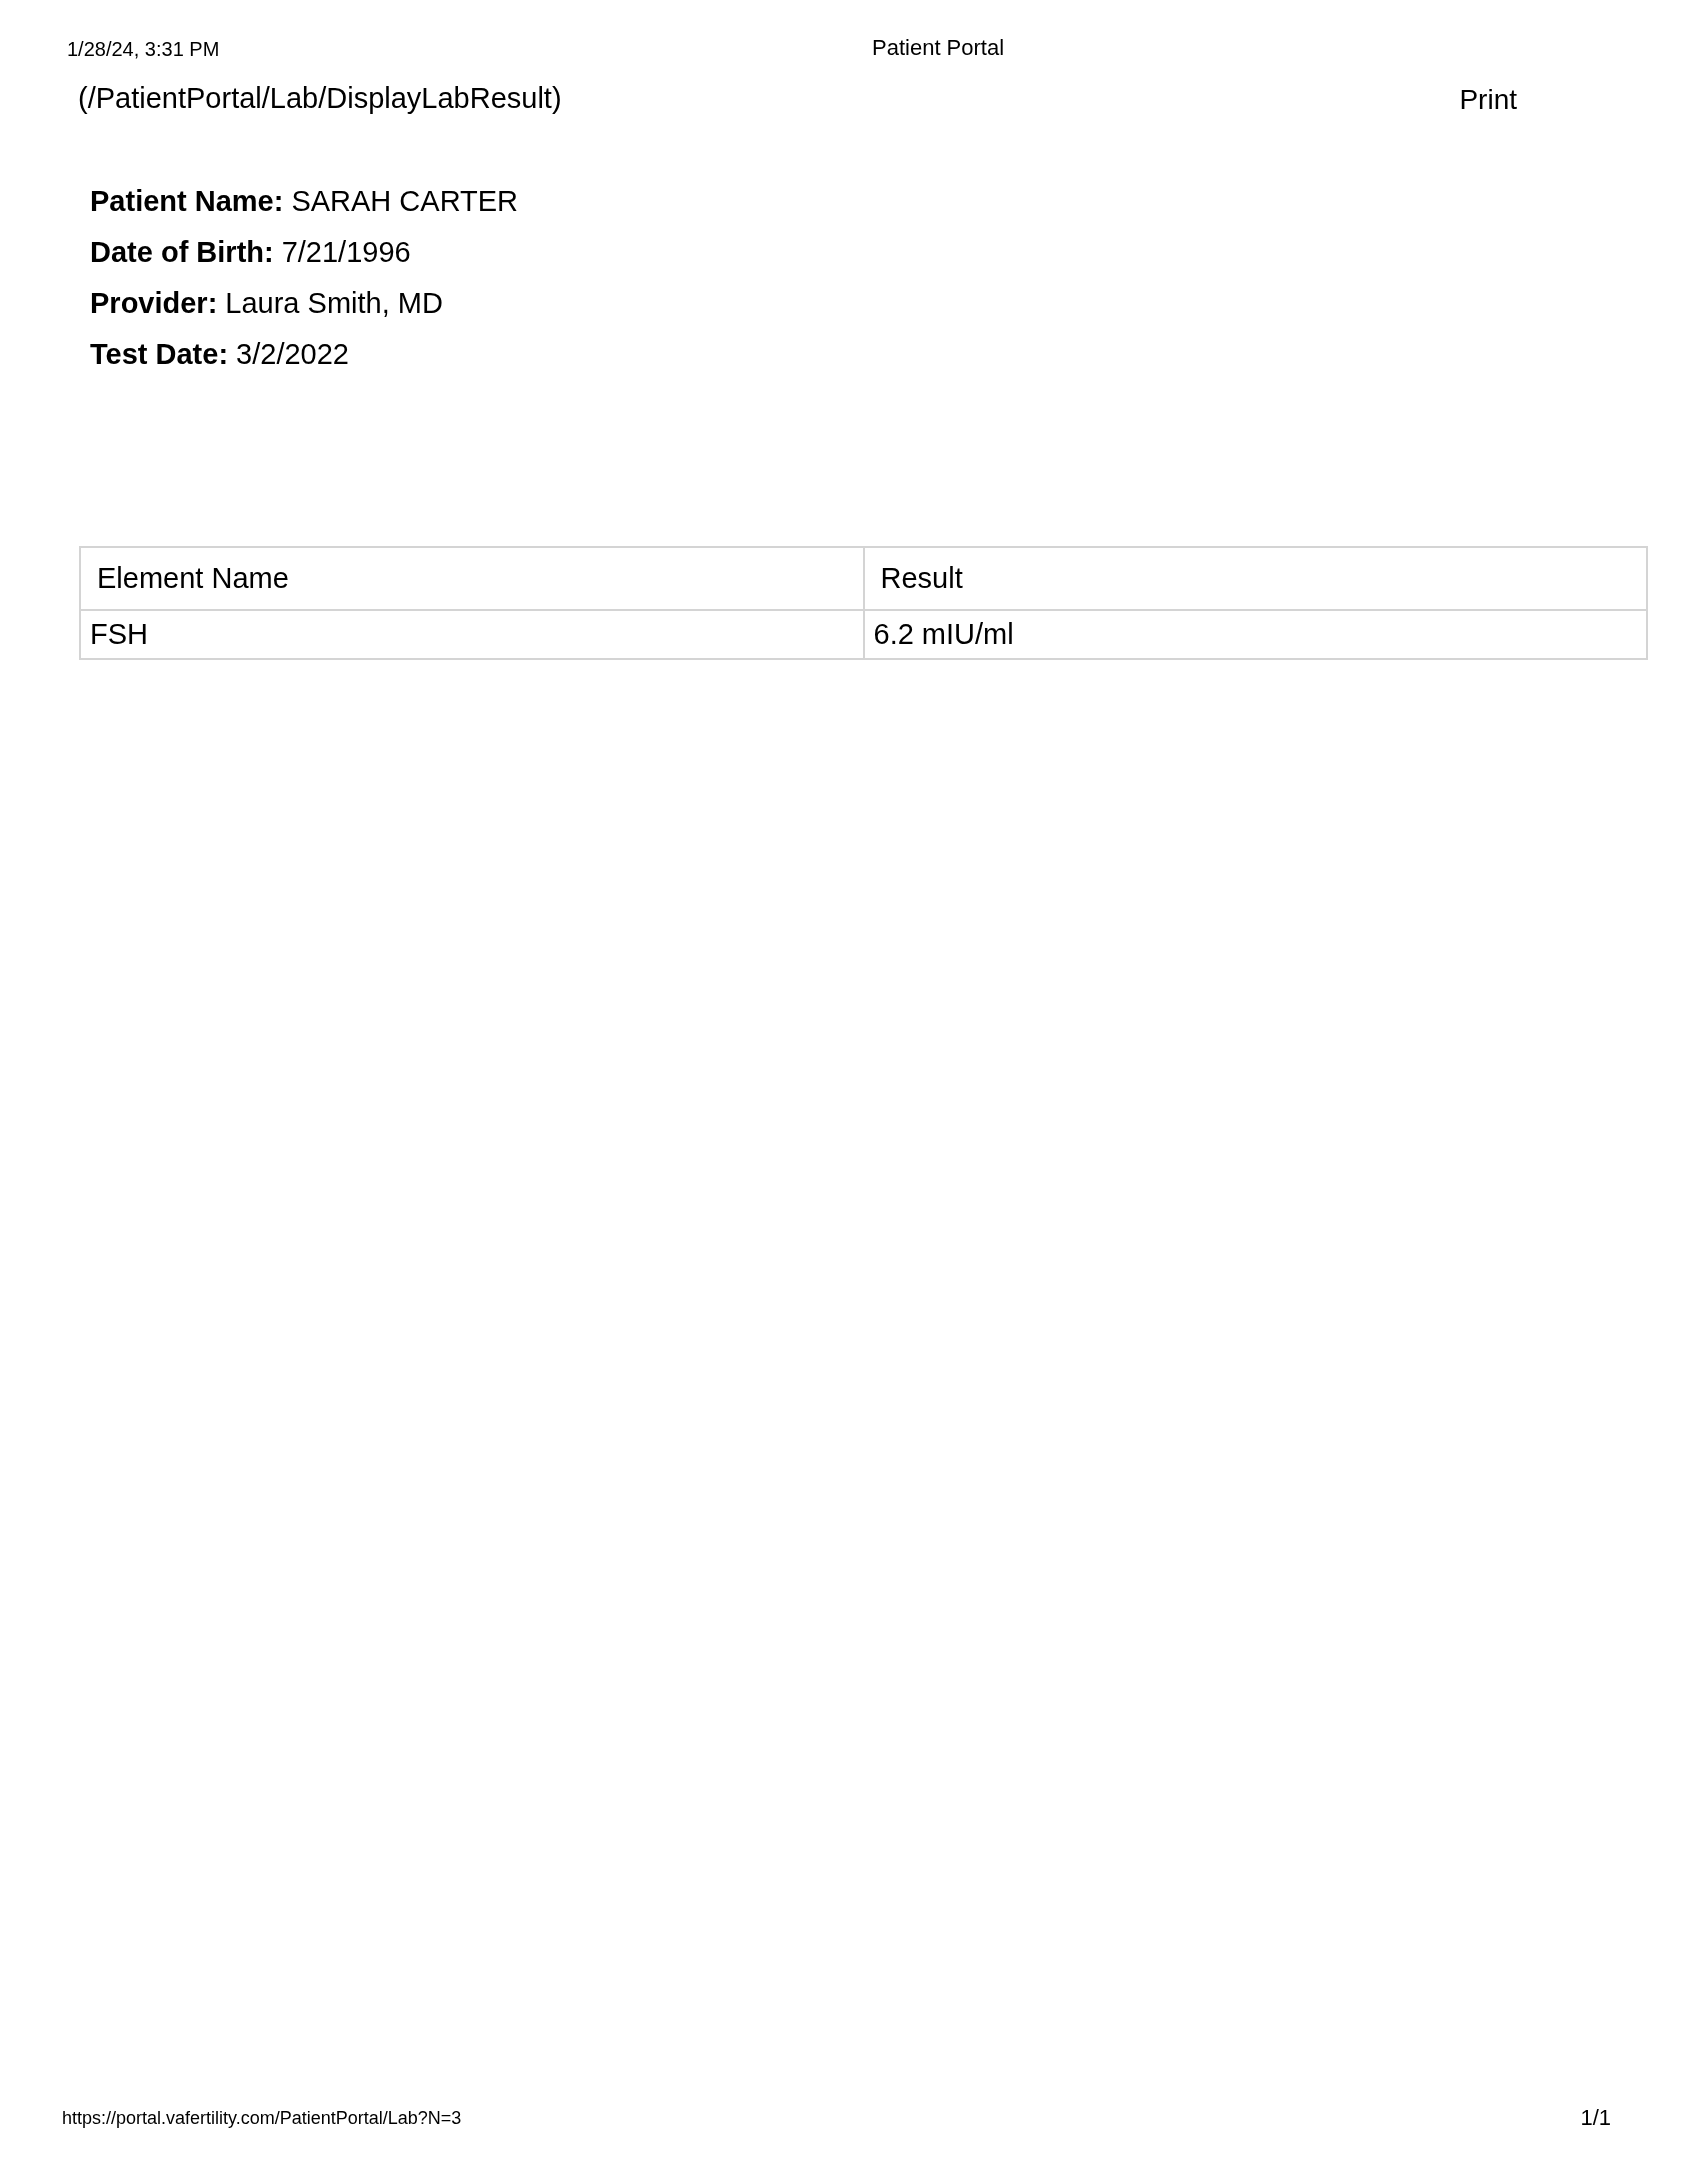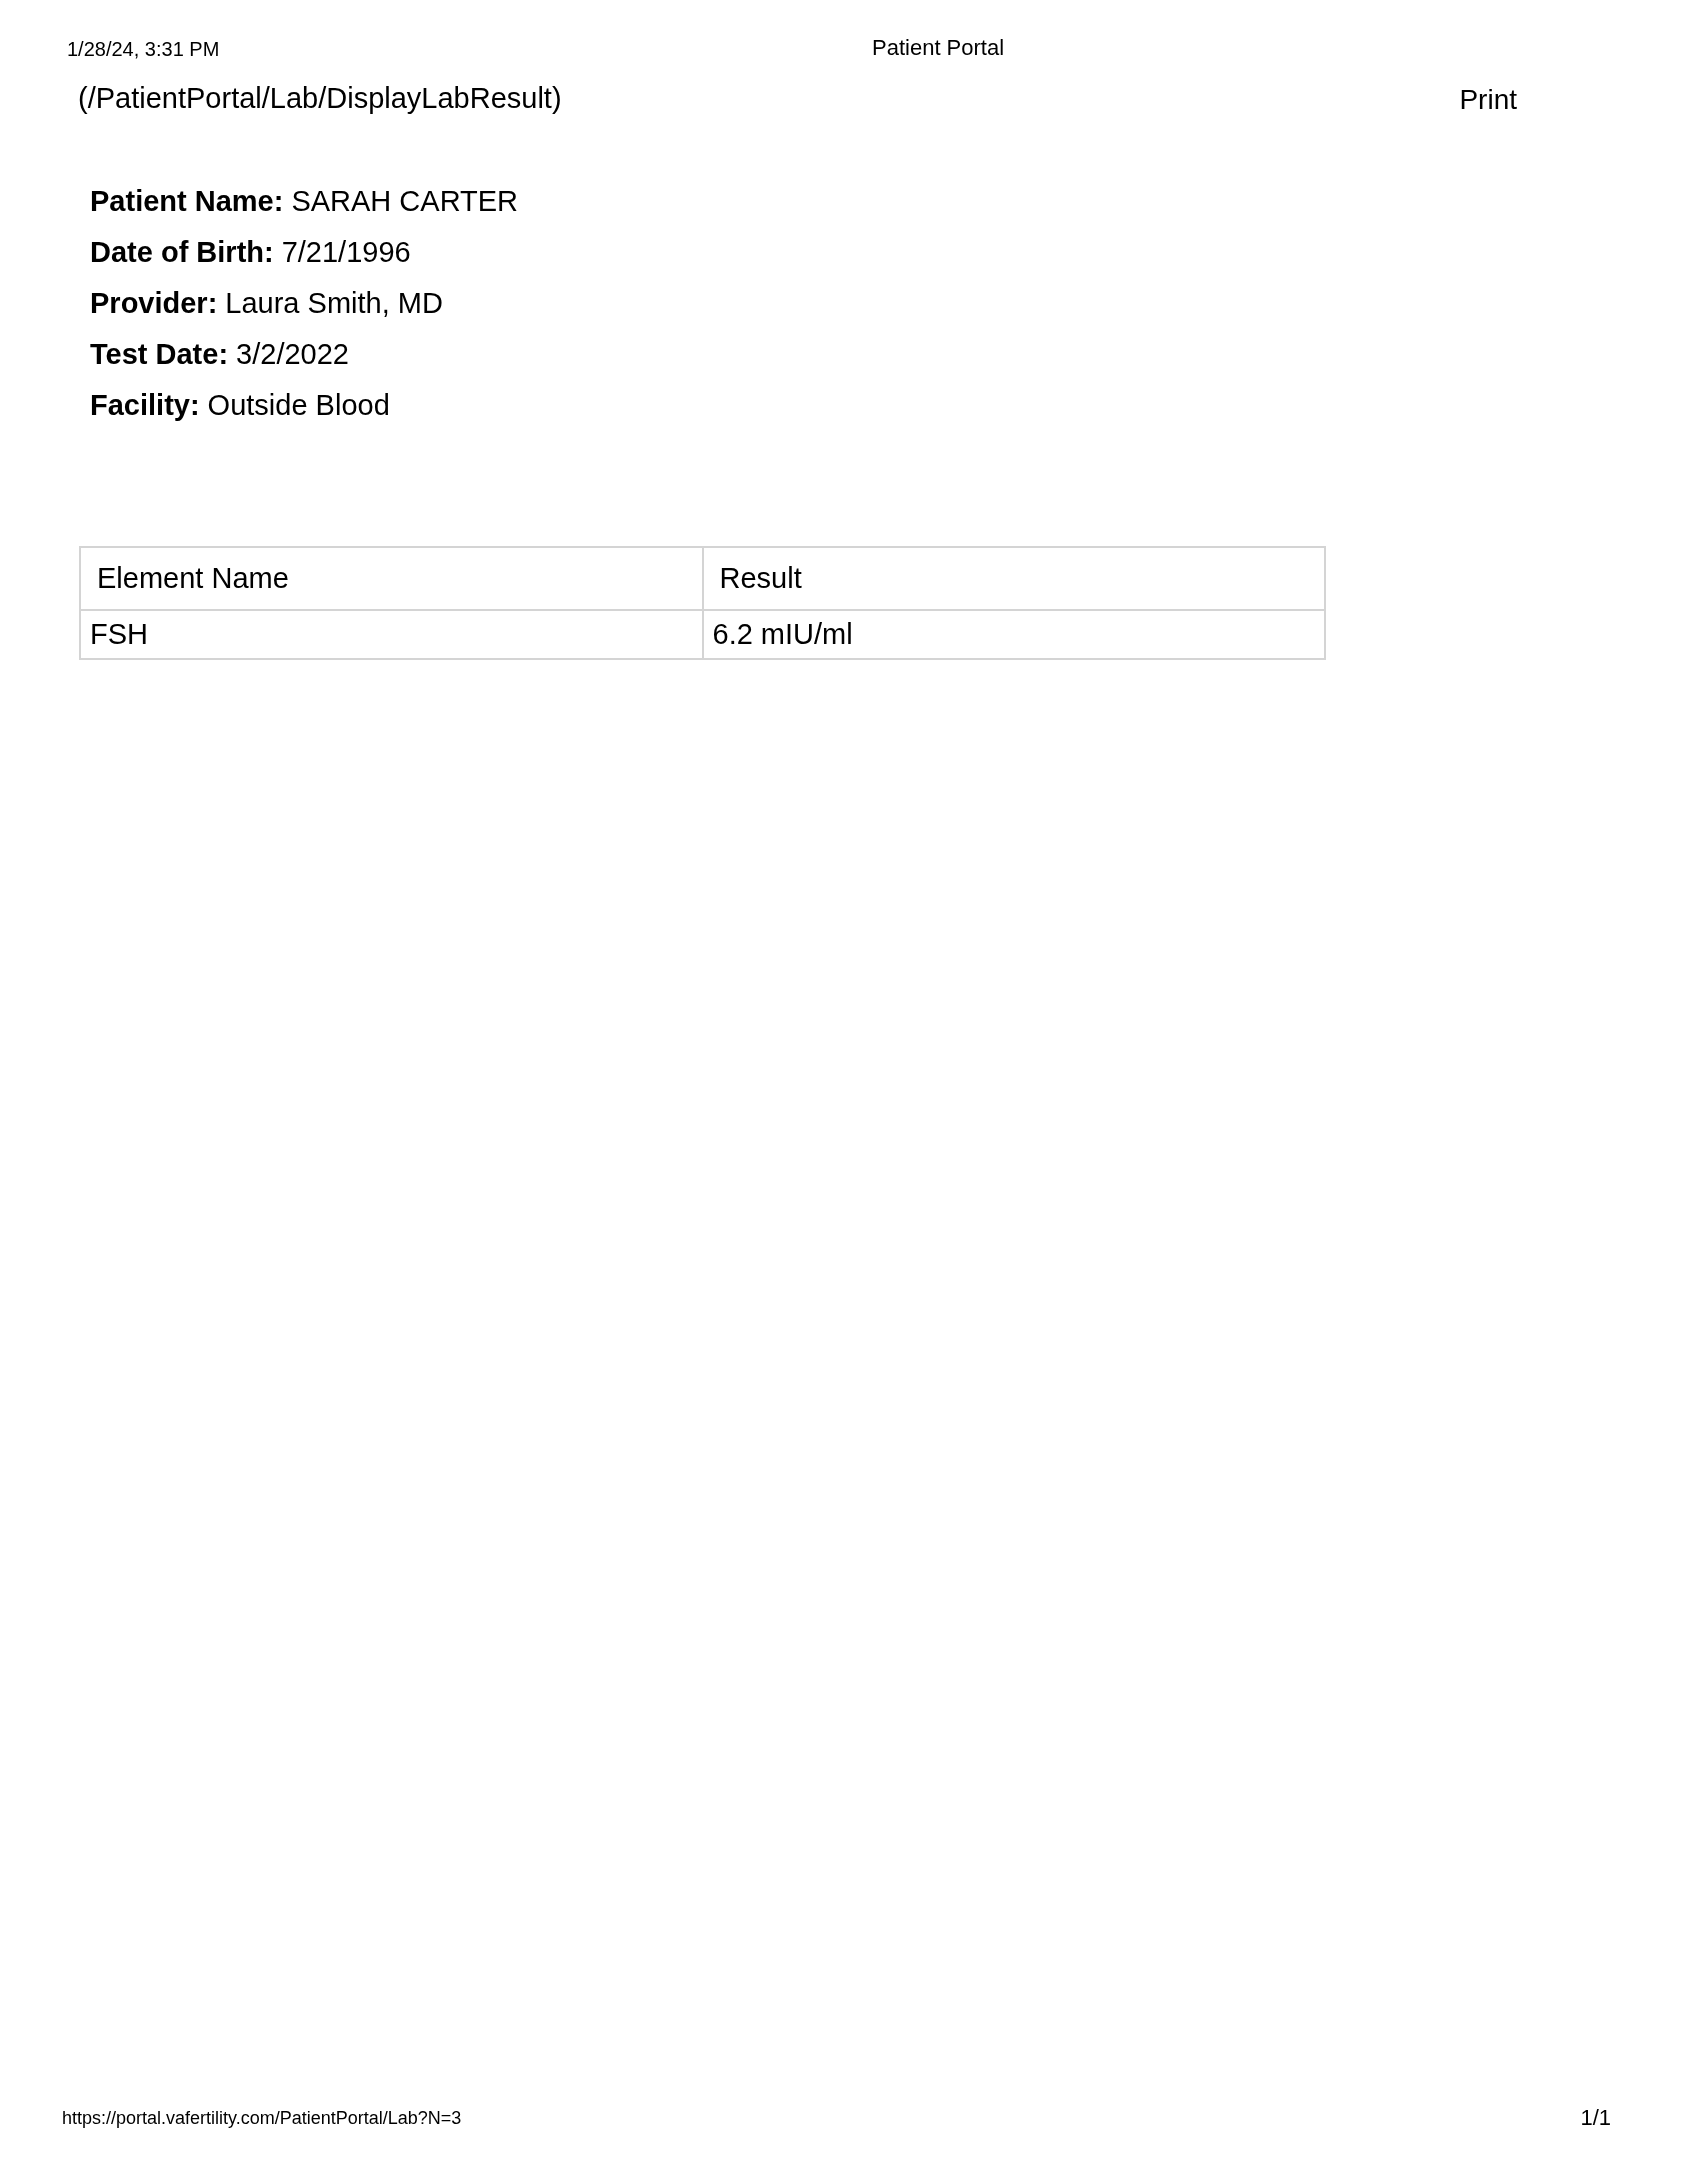--- a/index.html
+++ b/index.html
@@ -68,21 +68,21 @@
   }
   .info-row { white-space: nowrap; }
   .info-label { font-weight: bold; text-align: right; }
   .info-value { margin-left: 8px; }
 
   
   .results-table {
     position: absolute;
     left: 79px;
     top: 546px;
-    width: 1247px;
+    width: 1569px;
     border-collapse: collapse;
     table-layout: fixed;
     font-size: 29px;
     color: #000000;
   }
   .results-table th,
   .results-table td {
     border: 2px solid #d4d4d4;
     text-align: left;
     vertical-align: middle;
@@ -135,23 +135,20 @@
   </div>
   <div class="info-row">
     <span class="info-label">Date of Birth:</span><span class="info-value">7/21/1996</span>
   </div>
   <div class="info-row">
     <span class="info-label">Provider:</span><span class="info-value">Laura Smith, MD</span>
   </div>
   <div class="info-row">
     <span class="info-label">Test Date:</span><span class="info-value">3/2/2022</span>
   </div>
-  <div class="info-row">
-    <span class="info-label">Facility:</span><span class="info-value">Outside Blood</span>
-  </div>
 </div>
 
 <table class="results-table">
   <colgroup>
       <col>
       <col>
     </colgroup>
   <thead>
     <tr>
       <th>Element Name</th>

